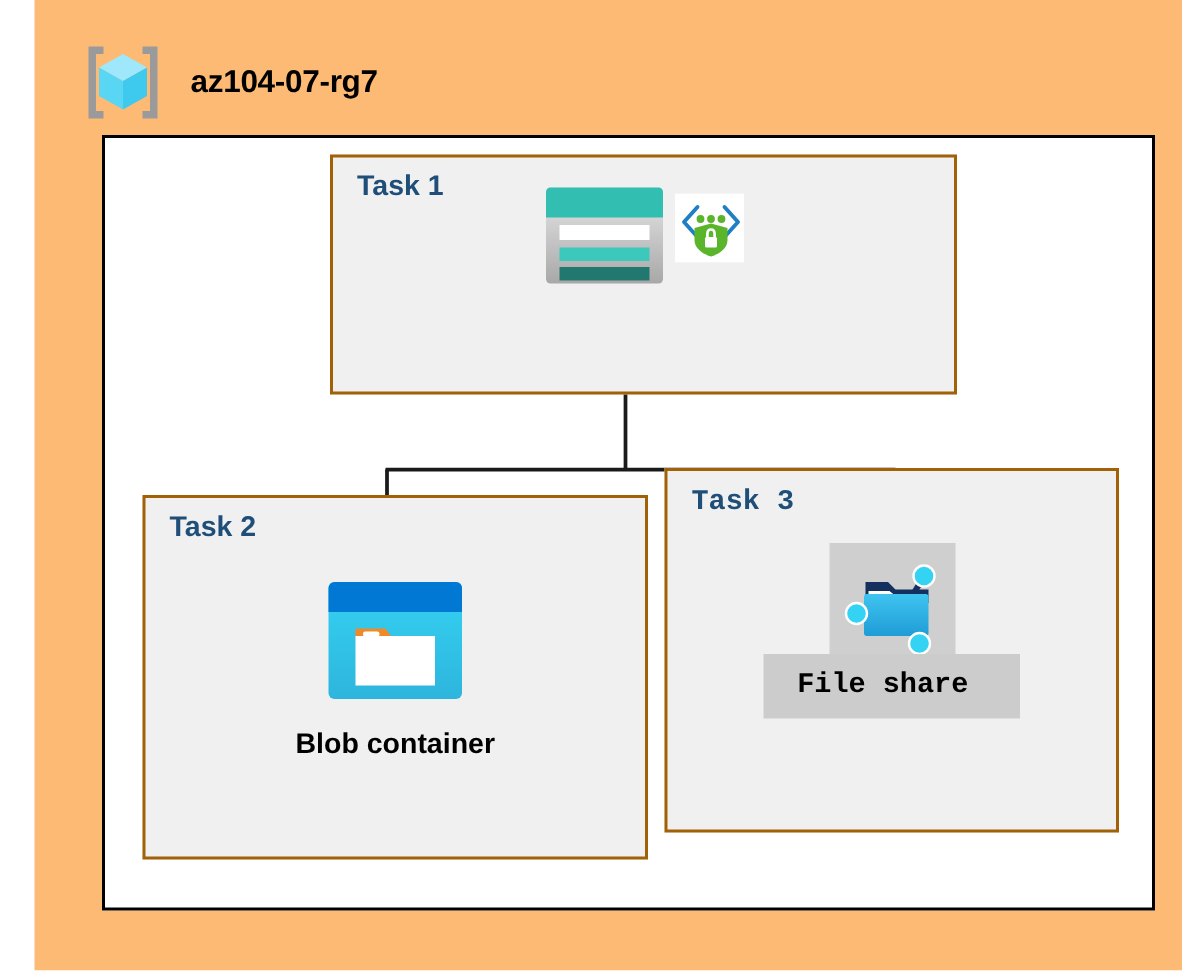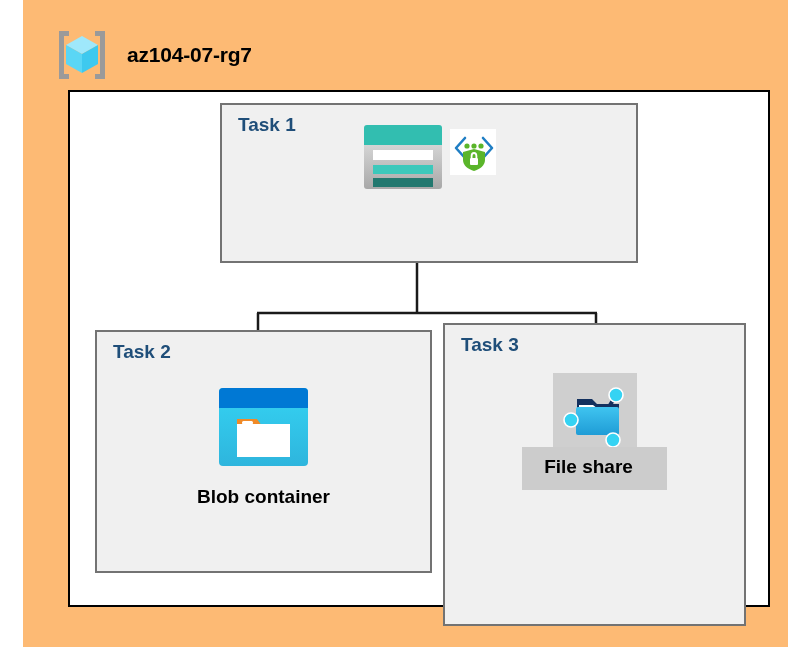--- a/index.html
+++ b/index.html
@@ -53,26 +53,26 @@
     height: 517px;
     border: 2px solid #000000;
     background: #ffffff;
     box-sizing: border-box;
   }
 
   
   .task-box {
     position: absolute;
     background: #f0f0f0;
-    border: 2px solid #737373;
+    border: 2px solid #a16207;
     box-sizing: border-box;
   }
   #task-1 { left: 197px; top: 103px; width: 418px; height: 160px; }
   #task-2 { left: 72px;  top: 330px; width: 337px; height: 243px; }
-  #task-3 { left: 420px; top: 323px; width: 303px; height: 303px; }
+  #task-3 { left: 420px; top: 312px; width: 303px; height: 243px; font-family: Liberation Mono, monospace; }
 
   .task-label {
     position: absolute;
     left: 16px;
     top: 9px;
     font-size: 19px;
     font-weight: bold;
     color: #1f4e79;
     white-space: nowrap;
   }

